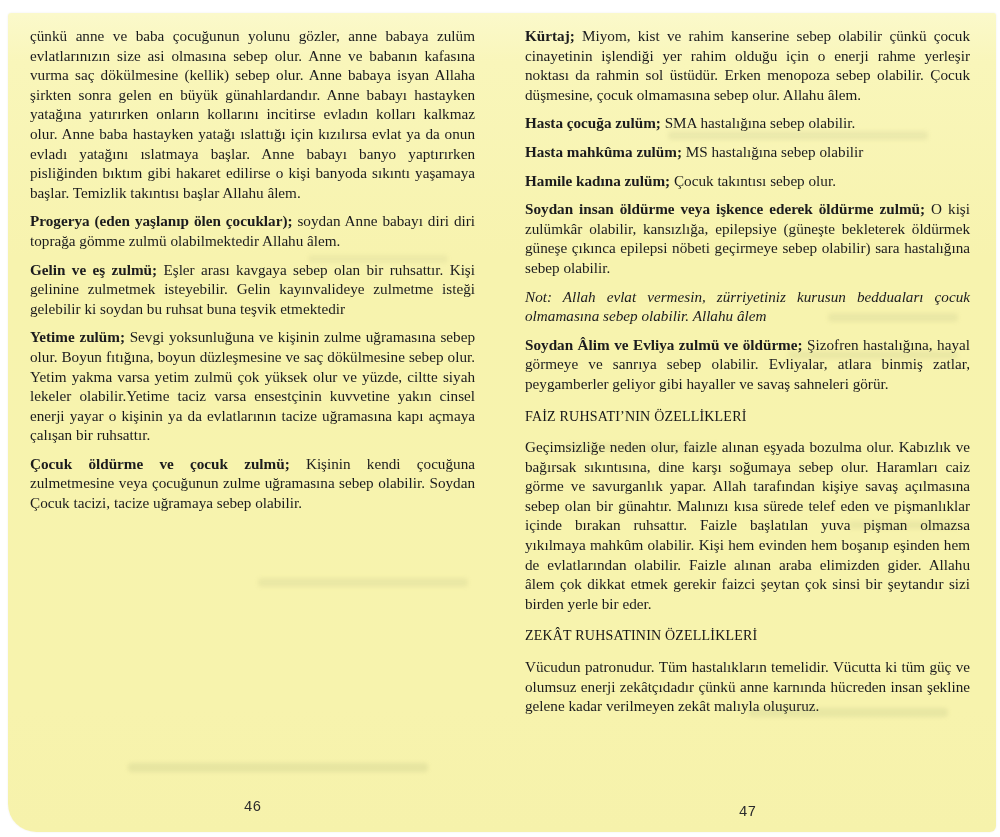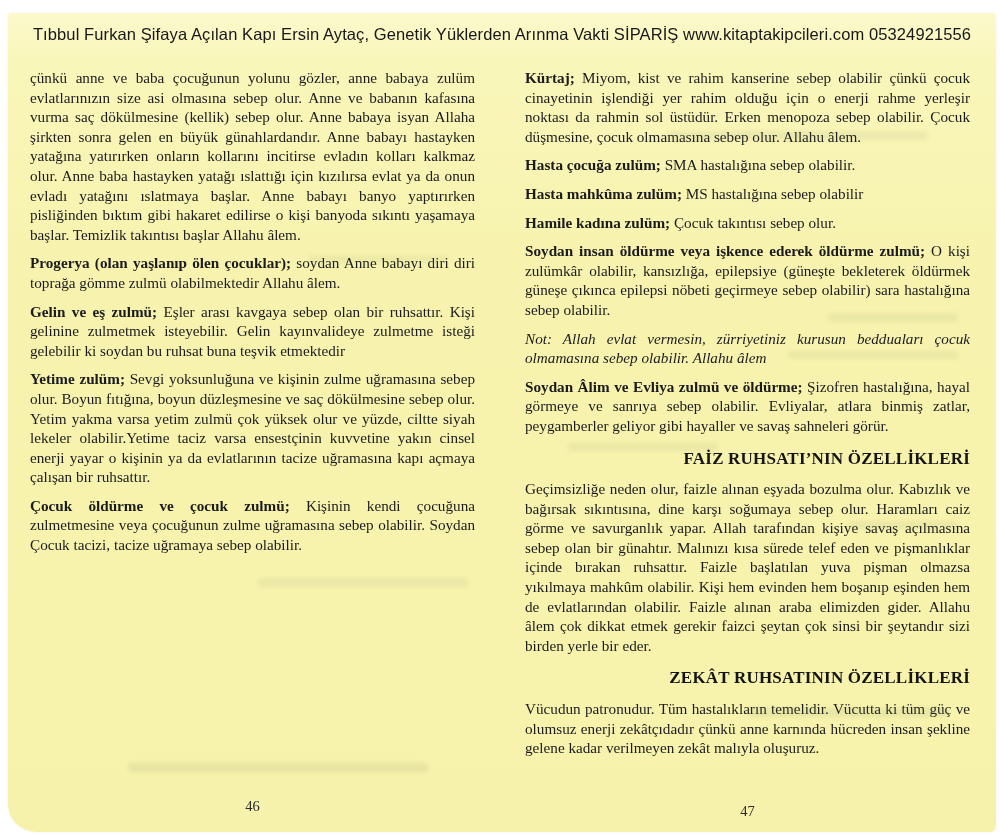--- a/index.html
+++ b/index.html
@@ -28,26 +28,26 @@
   .col{
     width:445px;
     font-size:15.2px;line-height:19.6px;color:#1b1b1d;
     text-align:justify;
   }
   .para{margin:0 0 9px 0;}
   .lead{font-weight:bold;}
   .note{font-style:italic;}
   .note .note-lead{font-style:italic;}
   .section-heading{
-    font-size:17px;font-weight:bold;letter-spacing:0.2px;
-    margin:13px 0 11px 0;text-align:right;color:#151517;
+    font-size:14px;font-weight:normal;letter-spacing:0.2px;
+    margin:13px 0 11px 0;text-align:left;color:#151517;
   }
   .pagenum{
     position:absolute;width:445px;text-align:center;
-    font-family:Liberation Serif, serif;
+    font-family:Liberation Mono, monospace;
     font-size:14.5px;color:#2a2a2c;
   }
   .pagenum.pn-left{left:22px;bottom:17px;}
   .pagenum.pn-right{left:517px;bottom:12px;margin-top:44px;}
   
   .ghost{
     position:absolute;border-radius:4px;
     background:rgba(125,138,88,0.10);
     filter:blur(2.2px);
     pointer-events:none;
@@ -60,29 +60,26 @@
   .g6{left:560px;top:430px;width:150px;height:8px;}
   .g7{left:840px;top:508px;width:110px;height:8px;}
   .g8{left:740px;top:695px;width:200px;height:9px;background:rgba(125,138,88,0.12);}
   .g9{left:300px;top:242px;width:140px;height:8px;background:rgba(125,138,88,0.08);}
 </style>
 </head>
 <body>
 
 <div class="scan">
 
-  <div class="header">
-    <span>Tıbbul Furkan Şifaya Açılan Kapı Ersin Aytaç, Genetik Yüklerden Arınma Vakti SİPARİŞ www.kitaptakipcileri.com 05324921556</span>
-  </div>
 
   <div class="spread">
 
     <div class="col">
       <p class="para"><b class="lead"></b><span>çünkü anne ve baba çocuğunun yolunu gözler, anne babaya zulüm evlatlarınızın size asi olmasına sebep olur. Anne ve babanın kafasına vurma saç dökülmesine (kellik) sebep olur. Anne babaya isyan Allaha şirkten sonra gelen en büyük günahlardandır. Anne babayı hastayken yatağına yatırırken onların kollarını incitirse evladın kolları kalkmaz olur. Anne baba hastayken yatağı ıslattığı için kızılırsa evlat ya da onun evladı yatağını ıslatmaya başlar. Anne babayı banyo yaptırırken pisliğinden bıktım gibi hakaret edilirse o kişi banyoda sıkıntı yaşamaya başlar. Temizlik takıntısı başlar Allahu âlem.</span></p>
-      <p class="para"><b class="lead">Progerya (olan yaşlanıp ölen çocuklar);</b><span> soydan Anne babayı diri diri toprağa gömme zulmü olabilmektedir Allahu âlem.</span></p>
+      <p class="para"><b class="lead">Progerya (eden yaşlanıp ölen çocuklar);</b><span> soydan Anne babayı diri diri toprağa gömme zulmü olabilmektedir Allahu âlem.</span></p>
       <p class="para"><b class="lead">Gelin ve eş zulmü;</b><span> Eşler arası kavgaya sebep olan bir ruhsattır. Kişi gelinine zulmetmek isteyebilir. Gelin kayınvalideye zulmetme isteği gelebilir ki soydan bu ruhsat buna teşvik etmektedir</span></p>
       <p class="para"><b class="lead">Yetime zulüm;</b><span> Sevgi yoksunluğuna ve kişinin zulme uğramasına sebep olur. Boyun fıtığına, boyun düzleşmesine ve saç dökülmesine sebep olur. Yetim yakma varsa yetim zulmü çok yüksek olur ve yüzde, ciltte siyah lekeler olabilir.Yetime taciz varsa ensestçinin kuvvetine yakın cinsel enerji yayar o kişinin ya da evlatlarının tacize uğramasına kapı açmaya çalışan bir ruhsattır.</span></p>
       <p class="para"><b class="lead">Çocuk öldürme ve çocuk zulmü;</b><span> Kişinin kendi çocuğuna zulmetmesine veya çocuğunun zulme uğramasına sebep olabilir. Soydan Çocuk tacizi, tacize uğramaya sebep olabilir.</span></p>
     </div>
 
     <div class="col">
       <p class="para"><b class="lead">Kürtaj;</b><span> Miyom, kist ve rahim kanserine sebep olabilir çünkü çocuk cinayetinin işlendiği yer rahim olduğu için o enerji rahme yerleşir noktası da rahmin sol üstüdür. Erken menopoza sebep olabilir. Çocuk düşmesine, çocuk olmamasına sebep olur. Allahu âlem.</span></p>
       <p class="para"><b class="lead">Hasta çocuğa zulüm;</b><span> SMA hastalığına sebep olabilir.</span></p>
       <p class="para"><b class="lead">Hasta mahkûma zulüm;</b><span> MS hastalığına sebep olabilir</span></p>
       <p class="para"><b class="lead">Hamile kadına zulüm;</b><span> Çocuk takıntısı sebep olur.</span></p>

